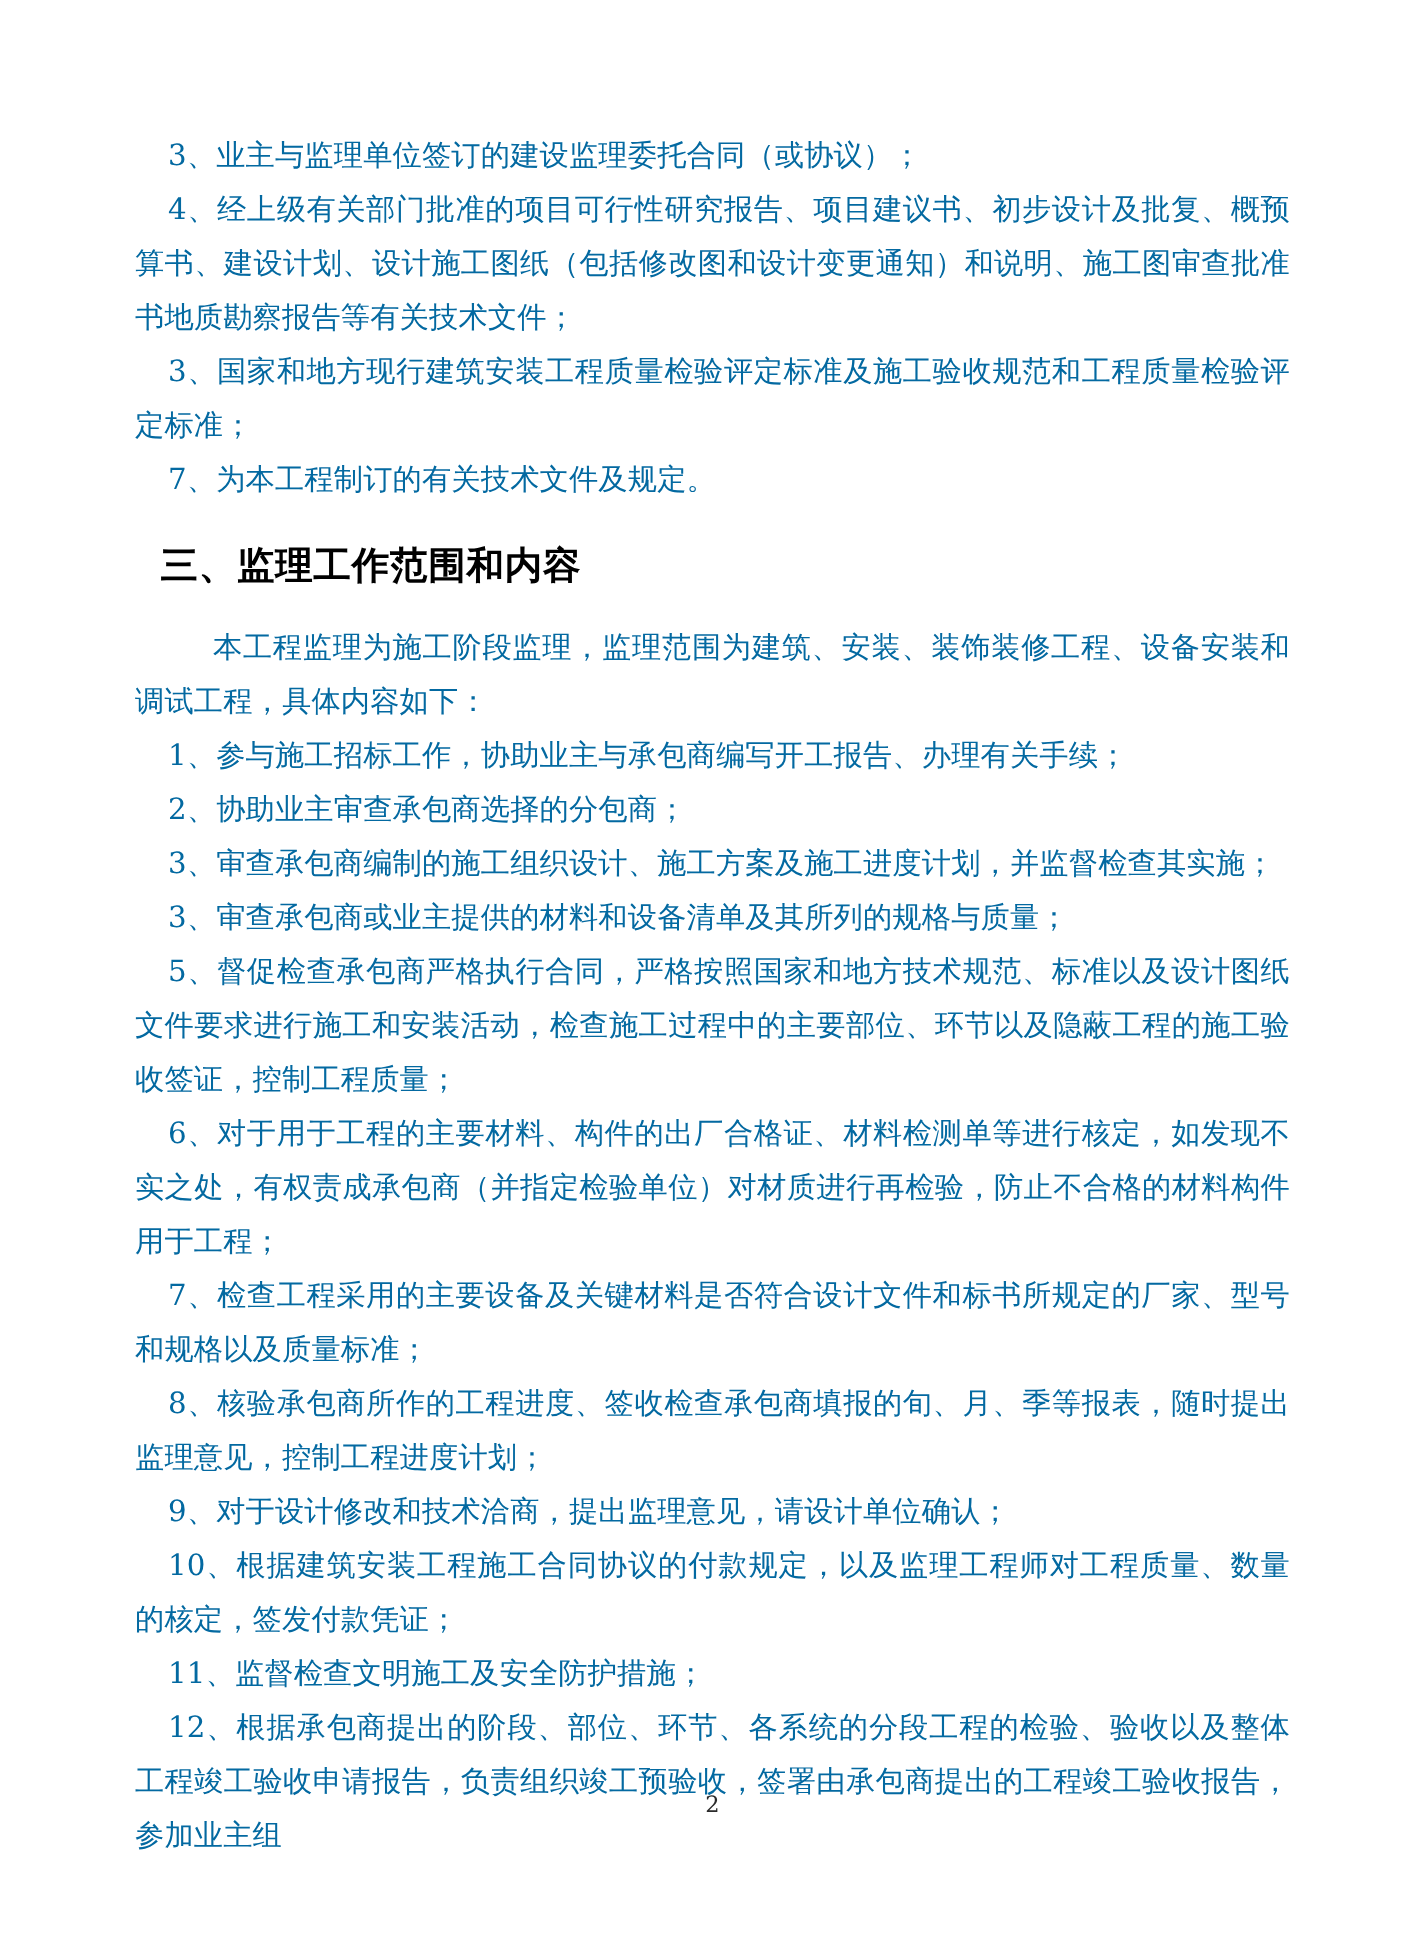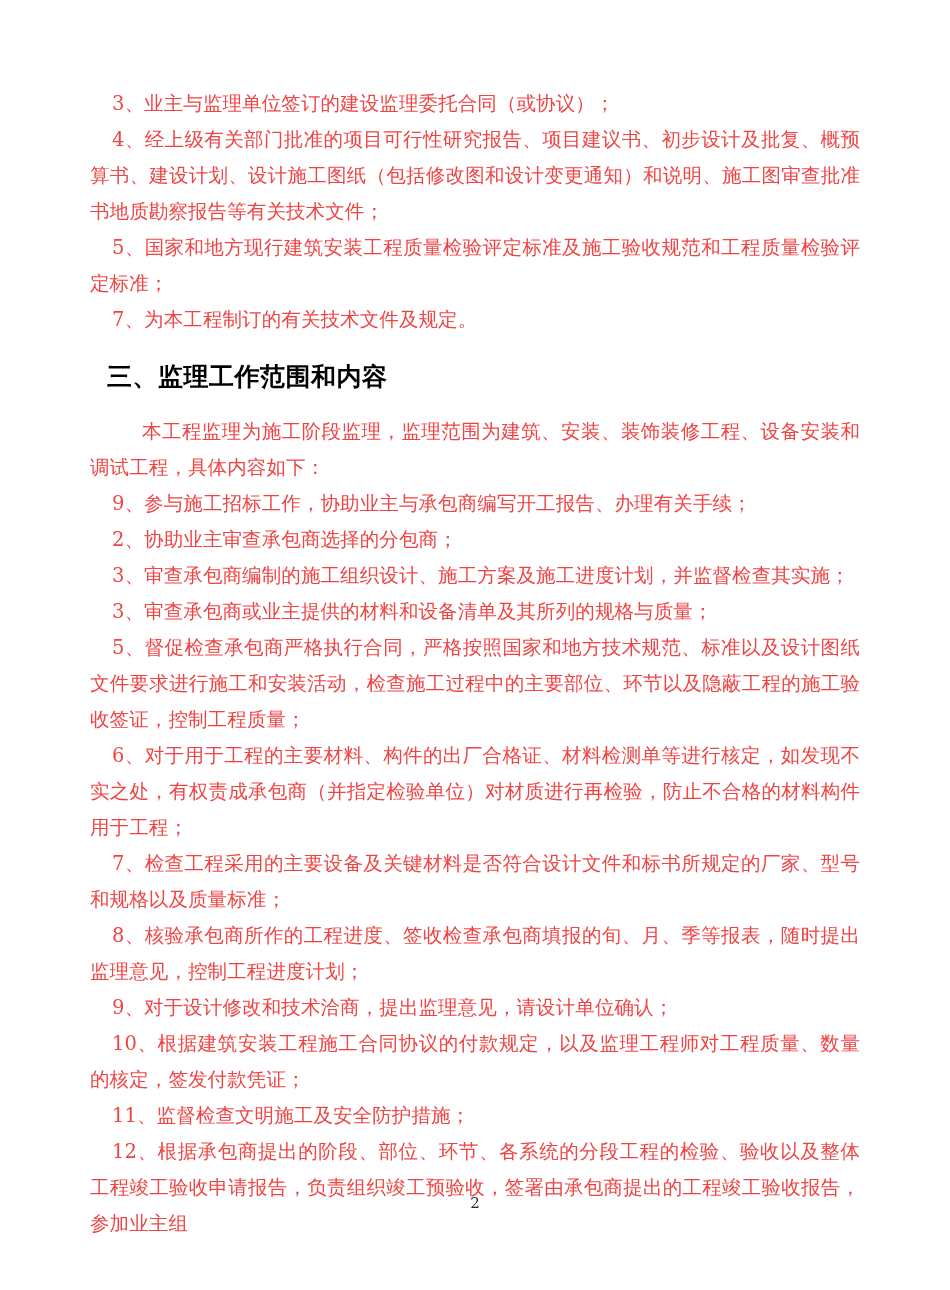--- a/index.html
+++ b/index.html
@@ -18,21 +18,21 @@
   .content {
     position: absolute;
     left: 90px;
     top: 86px;
     width: 770px;
   }
   .para {
     font-family: "DejaVu Serif", "Liberation Serif", serif;
     font-size: 19.5px;
     line-height: 36px;
-    color: #ef4444;
+    color: #0369a1;
     text-align: justify;
     text-justify: inter-ideograph;
     text-indent: 22px;
     margin: 0;
     letter-spacing: 0.1px;
     -webkit-font-smoothing: antialiased;
   }
   .para.wide-indent {
     text-indent: 52px;
   }
@@ -62,30 +62,30 @@
 <body>
 
 <div class="page">
 
   <div class="content">
 
     <p class="para">3、业主与监理单位签订的建设监理委托合同（或协议）；</p>
 
     <p class="para">4、经上级有关部门批准的项目可行性研究报告、项目建议书、初步设计及批复、概预算书、建设计划、设计施工图纸（包括修改图和设计变更通知）和说明、施工图审查批准书地质勘察报告等有关技术文件；</p>
 
-    <p class="para">5、国家和地方现行建筑安装工程质量检验评定标准及施工验收规范和工程质量检验评定标准；</p>
+    <p class="para">3、国家和地方现行建筑安装工程质量检验评定标准及施工验收规范和工程质量检验评定标准；</p>
 
 
     <p class="para">7、为本工程制订的有关技术文件及规定。</p>
 
     <h2 class="para heading">三、监理工作范围和内容</h2>
 
     <p class="para wide-indent">本工程监理为施工阶段监理，监理范围为建筑、安装、装饰装修工程、设备安装和调试工程，具体内容如下：</p>
 
-    <p class="para">9、参与施工招标工作，协助业主与承包商编写开工报告、办理有关手续；</p>
+    <p class="para">1、参与施工招标工作，协助业主与承包商编写开工报告、办理有关手续；</p>
 
     <p class="para">2、协助业主审查承包商选择的分包商；</p>
 
     <p class="para">3、审查承包商编制的施工组织设计、施工方案及施工进度计划，并监督检查其实施；</p>
 
     <p class="para">3、审查承包商或业主提供的材料和设备清单及其所列的规格与质量；</p>
 
     <p class="para">5、督促检查承包商严格执行合同，严格按照国家和地方技术规范、标准以及设计图纸文件要求进行施工和安装活动，检查施工过程中的主要部位、环节以及隐蔽工程的施工验收签证，控制工程质量；</p>
 
     <p class="para">6、对于用于工程的主要材料、构件的出厂合格证、材料检测单等进行核定，如发现不实之处，有权责成承包商（并指定检验单位）对材质进行再检验，防止不合格的材料构件用于工程；</p>

